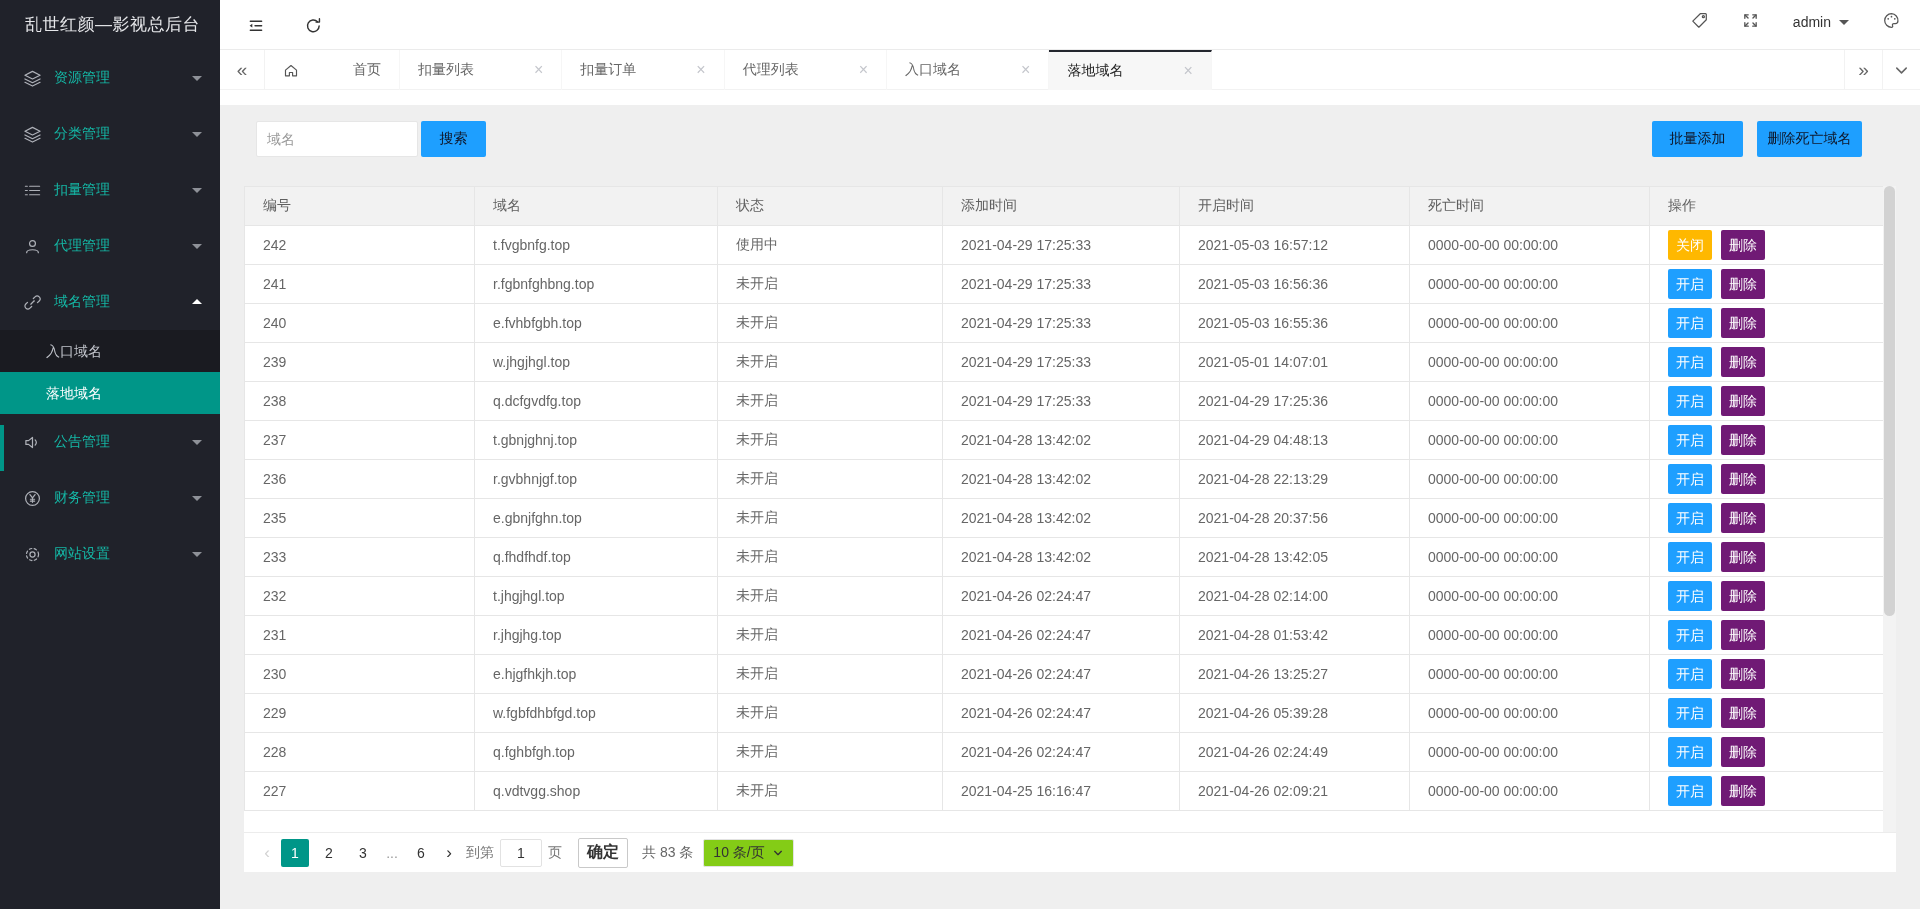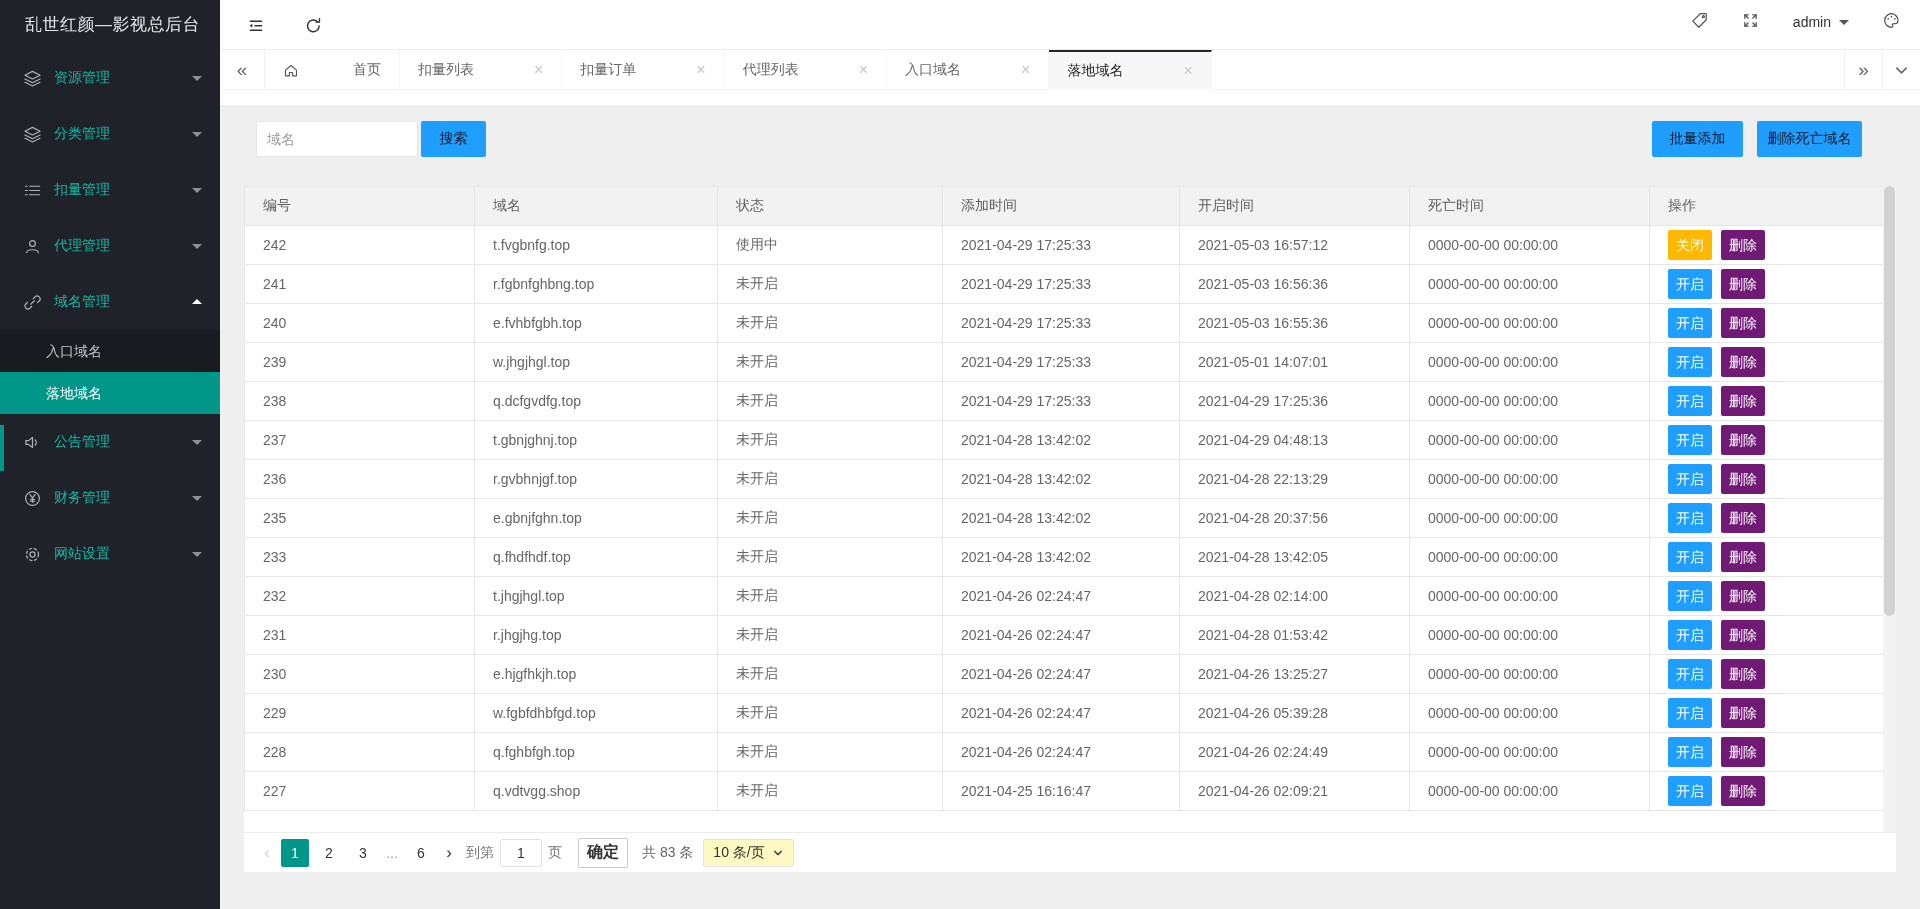--- a/index.html
+++ b/index.html
@@ -65,21 +65,21 @@
   .pager { position:absolute; left:0; right:0; bottom:0; height:40px; background:#fff; border-top:1px solid #ececec; display:flex; align-items:center; padding-left:12px; color:#666; }
   .pg-arrow { width:22px; text-align:center; font-size:17px; color:#333; cursor:pointer; user-select:none; }
   .pg-arrow.disabled { color:#d2d2d2; cursor:default; }
   .pg-num { min-width:28px; height:28px; line-height:28px; text-align:center; margin:0 3px; color:#333; cursor:pointer; border-radius:2px; }
   .pg-num.active { background:#009688; color:#fff; }
   .pg-num.dots { color:#999; cursor:default; min-width:18px; }
   .pg-label { margin:0 6px; color:#777; }
   .pg-goto { width:42px; height:28px; border:1px solid #e2e2e2; text-align:center; font-size:14px; color:#333; border-radius:2px; outline:none; font-family:inherit; }
   .pg-confirm { width:50px; height:30px; background:#fff; border:1px solid #c9c9c9; border-radius:2px; color:#333; font-weight:bold; font-size:16px; margin:0 10px; cursor:pointer; font-family:inherit; }
   .pg-total { margin:0 10px 0 4px; color:#666; }
-  .pg-size { height:28px; border:1px solid #e2e2e2; border-radius:2px; background:#fef9c3; display:flex; align-items:center; padding:0 9px; color:#333; cursor:pointer; }
+  .pg-size { height:28px; border:1px solid #e2e2e2; border-radius:2px; background:#84cc16; display:flex; align-items:center; padding:0 9px; color:#333; cursor:pointer; }
   .pg-size svg { margin-left:7px; }
 </style>
 </head>
 <body>
 
 <div class="app">
 
   <aside class="sidebar">
     <div class="logo">乱世红颜—影视总后台</div>
     <nav>

